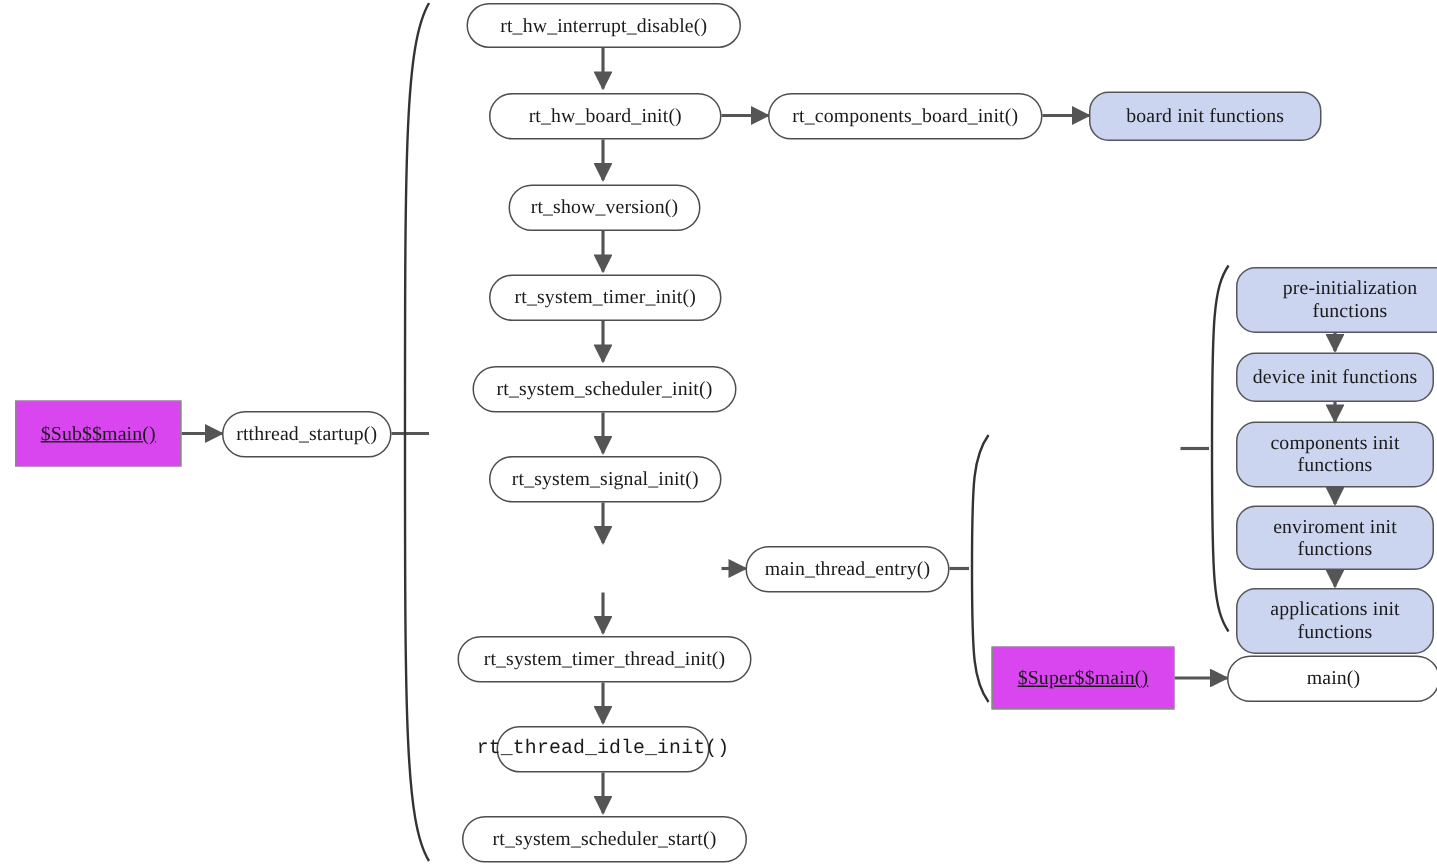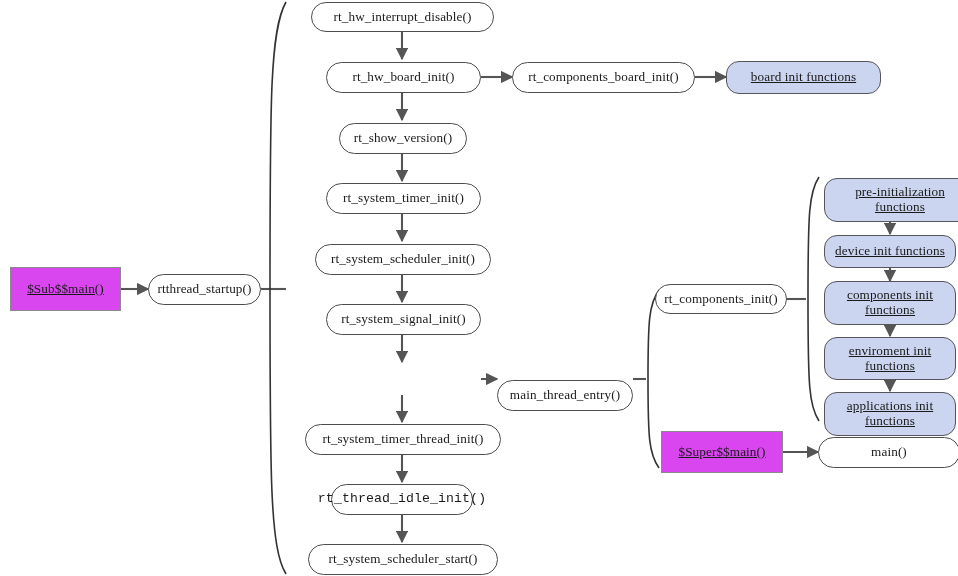--- a/index.html
+++ b/index.html
@@ -44,21 +44,20 @@
     white-space: pre-line;
     padding: 0 6px;
   }
   .node.pill {
     border-radius: 999px;
   }
   .node.blue {
     background: #ccd5ef;
     border-color: #55555b;
     border-radius: 13px;
-    text-decoration: underline;
   }
   .node.cream {
     background: #d946ef;
     border: 1.2px solid #8a8a8a;
     border-radius: 0;
     text-decoration: underline;
   }
 </style>
 </head>
 <body>
@@ -161,27 +160,24 @@
   </div>
 
   <div class="node pill" style="left:512px; top:62px; width:183px; height:31px;">
     <span>rt_components_board_init()</span>
   </div>
 
   <div class="node blue pill" style="left:726px; top:61px; width:155px; height:33px;">
     <span>board init functions</span>
   </div>
 
-  <div class="node pill" style="left:497px; top:364px; width:136px; height:31px;margin-top:16px;">
+  <div class="node pill" style="left:497px; top:364px; width:136px; height:31px;">
     <span>main_thread_entry()</span>
   </div>
 
-  <div class="node pill" style="left:655px; top:284px; width:132px; height:30px;">
-    <span>rt_components_init()</span>
-  </div>
 
   <div class="node blue" style="left:824px; top:178px; width:152px; height:44px;">
     <span>pre-initialization
 functions</span>
   </div>
 
   <div class="node blue pill" style="left:824px; top:235px; width:132px; height:33px;justify-content:center;">
     <span>device init functions</span>
   </div>
 

